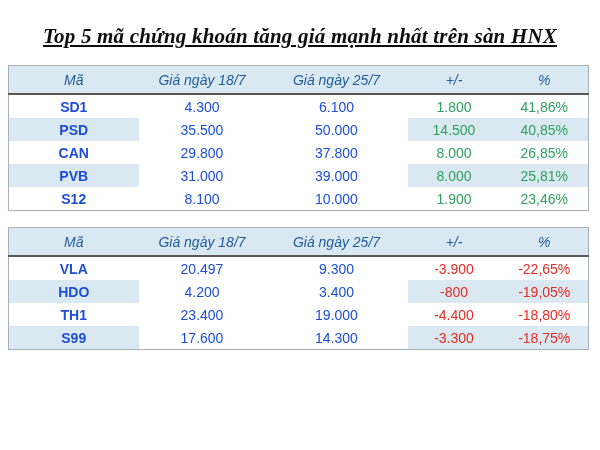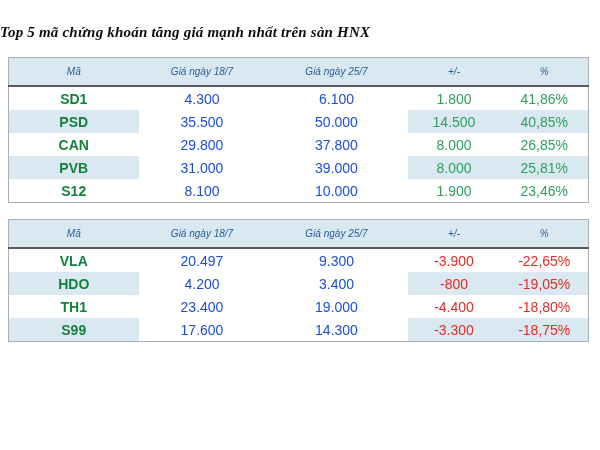--- a/index.html
+++ b/index.html
@@ -8,23 +8,25 @@
     background: #ffffff;
     font-family: "Liberation Sans", sans-serif;
     overflow: hidden;
   }
   .page { width: 600px; height: 450px; position: relative; }
 
   .tbl-title {
     font-family: "Liberation Serif", serif;
     font-weight: bold;
     font-style: italic;
-    font-size: 15px;
+    font-size: 21px;
     color: #0d0d0d;
+    text-align: center;
     letter-spacing: 0.2px;
+    text-decoration: underline;
   }
   .title-1 { padding-top: 24px; }
   .title-2 { padding-top: 30px; }
 
   table.stock-table {
     border-collapse: collapse;
     table-layout: fixed;
     width: 580px;
     margin: 16px 0 0 8px;
     border: 1px solid var(--border-color, #a7b1bc);
@@ -33,35 +35,35 @@
   table.stock-table col.c2 { width: 127px; }
   table.stock-table col.c3 { width: 142px; }
   table.stock-table col.c4 { width: 93px;  }
   table.stock-table col.c5 { width: 88px;  }
 
   table.stock-table thead th {
     background: var(--band-color, #dae9f1);
     color: var(--header-text-color, #1f5c99);
     font-style: italic;
     font-weight: normal;
-    font-size: 10px;
+    font-size: 14px;
     height: 27px;
     text-align: center;
     border-bottom: 2px solid #595959;
     padding: 0;
   }
   table.stock-table td {
     height: 23px;
     padding: 0;
     text-align: center;
     font-size: 14px;
     color: #1d4ed8;
     white-space: nowrap;
   }
-  table.stock-table td.code { font-weight: bold; color: #15803d; }
+  table.stock-table td.code { font-weight: bold; color: #1d4ed8; }
   table.stock-table tbody tr:nth-child(even) td.band {
     background: var(--band-color, #dae9f1);
   }
   table.up td.chg, table.up td.pct { color: var(--up-color, #2f9e5f); }
   table.down td.chg, table.down td.pct { color: var(--down-color, #e32b24); }
 </style>
 </head>
 <body>
 
 <div class="page">

